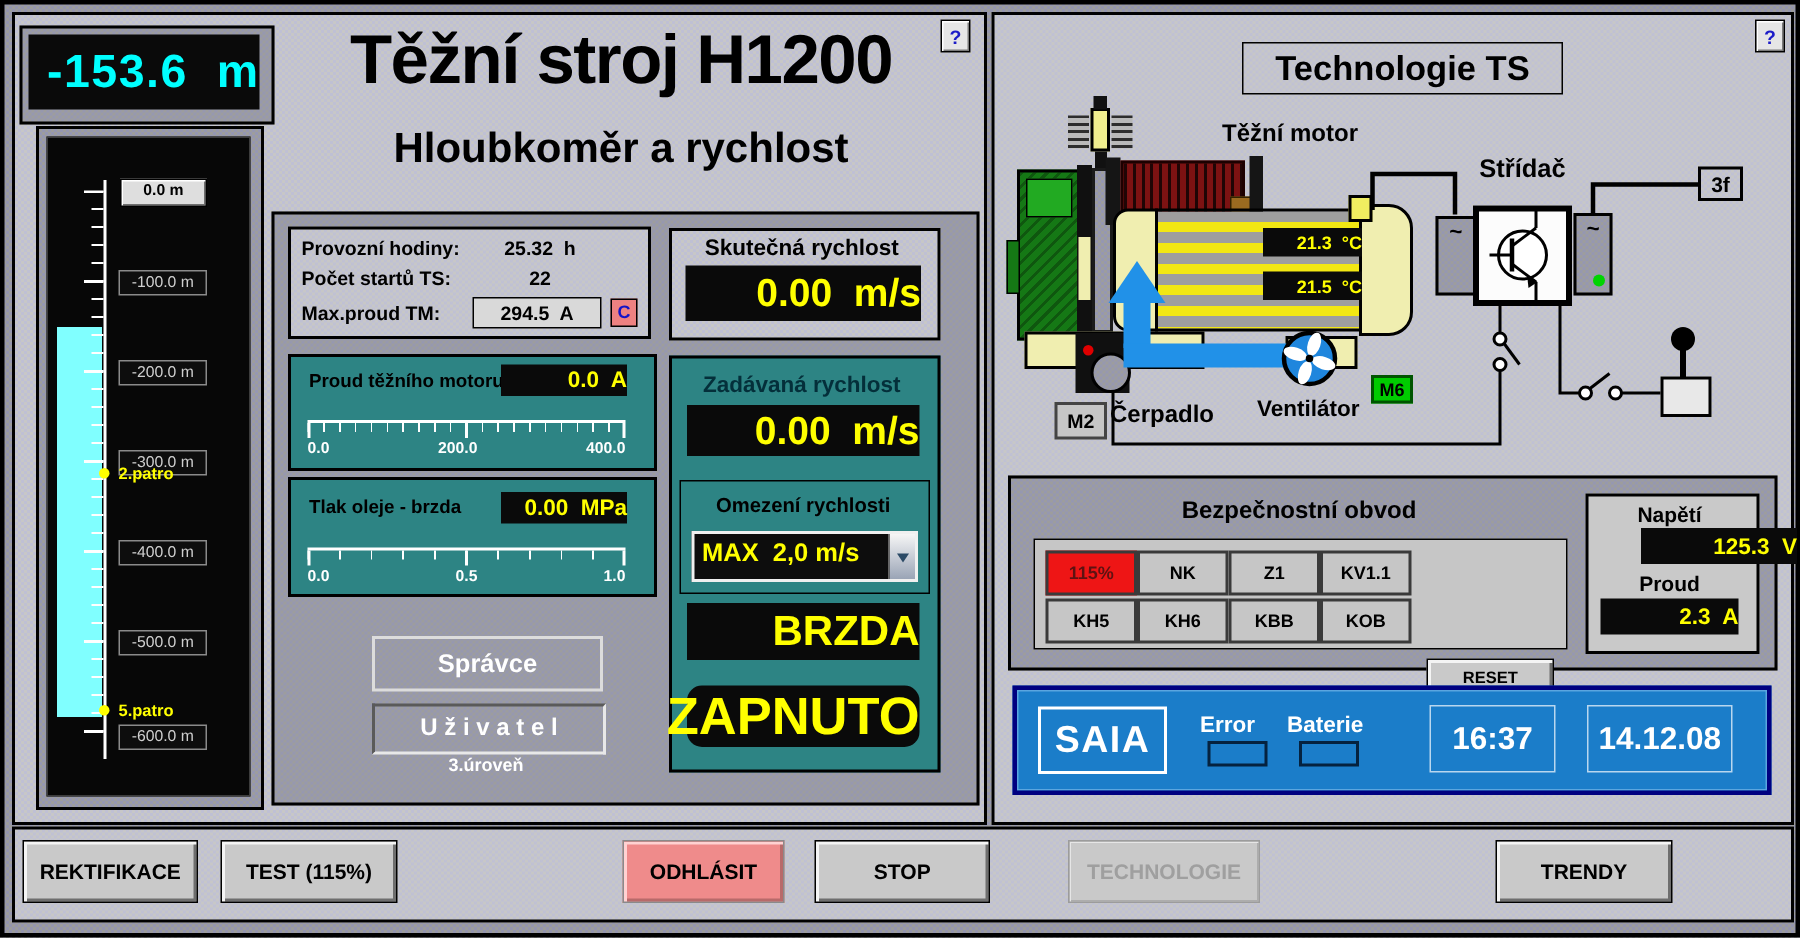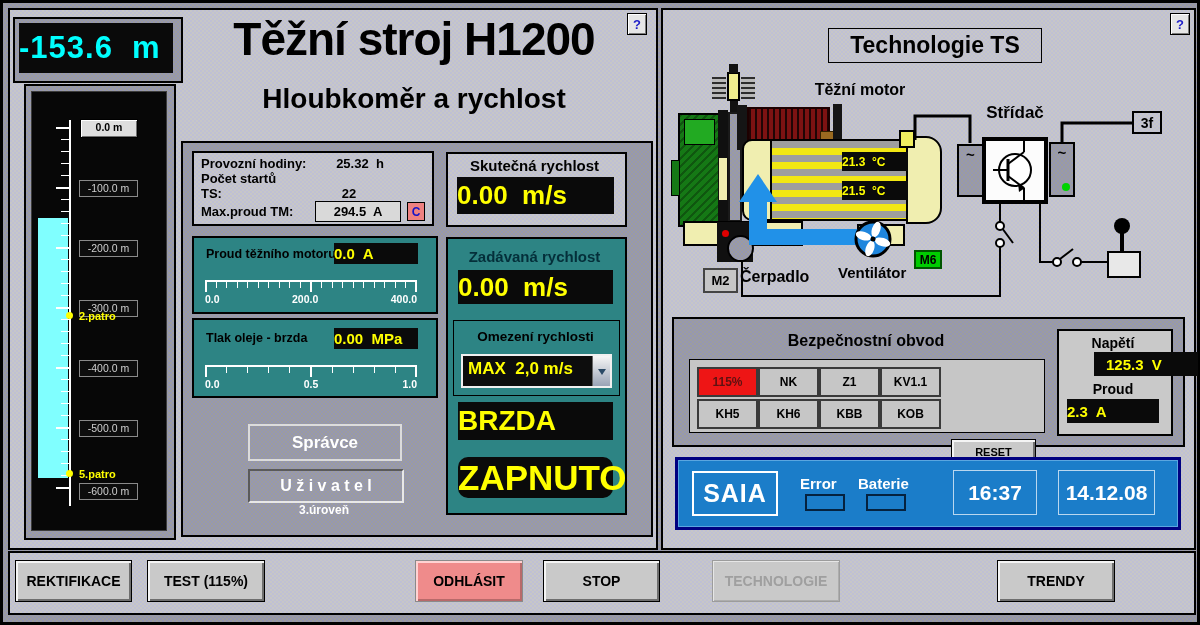--- a/index.html
+++ b/index.html
@@ -22,21 +22,21 @@
     background-size:4px 4px;background-position:0 0,2px 2px;
   }
   .dm{
     background-color:#9d9d9d;
     background-image:
       linear-gradient(45deg,#9597b2 25%,transparent 25%,transparent 75%,#9597b2 75%),
       linear-gradient(45deg,#9597b2 25%,transparent 25%,transparent 75%,#9597b2 75%);
     background-size:4px 4px;background-position:0 0,2px 2px;
   }
   .panel{border:2px solid #000;}
-  .blk{background:#0a0a0a;color:#ffff00;display:flex;align-items:center;justify-content:flex-start;}
+  .blk{background:#0a0a0a;color:#ffff00;display:flex;align-items:center;justify-content:flex-end;}
   .pre{white-space:pre;}
   .ctr{display:flex;align-items:center;justify-content:center;text-align:center;}
   .teal{background:#2d8484;border:2px solid #000;}
   .scale-label{background:#0d0d0d;color:#cfcfcf;border:1px solid #8a8a8a;
     font-size:10.5px;font-weight:400;text-align:center;line-height:14px;}
   .scale-top{background:#dedede;color:#000;border:1px solid #000;
     box-shadow:inset 1px 1px 0 #fff,inset -1px -1px 0 #6f6f6f;
     font-size:10.5px;text-align:center;line-height:15px;}
   .floor-txt{color:#ffff00;font-size:11px;line-height:12px;font-weight:700;}
   .dot{background:#ffff00;border-radius:50%;width:7px;height:7px;}
@@ -93,21 +93,21 @@
   <div class="abs ctr" style="left:183px;top:82px;width:462px;height:34px;font-size:28px;text-align:center;">Hloubkoměr a rychlost</div>
 
   <div class="abs panel dm" style="left:181px;top:141px;width:468px;height:392px;"></div>
 
   <div class="abs panel dl" style="left:192px;top:151px;width:242px;height:75px;display:flex;flex-direction:column;justify-content:space-around;padding:3px 7px;box-sizing:border-box;">
     <div style="display:flex;align-items:center;">
       <span style="flex:1;font-size:13px;">Provozní hodiny:</span>
       <span class="pre" style="width:86px;text-align:center;font-size:13px;">25.32  h</span>
       <span style="width:22px;"></span>
     </div>
-    <div style="display:flex;align-items:flex-end;gap:11px;">
+    <div style="display:flex;align-items:center;">
       <span style="flex:1;font-size:13px;">Počet startů TS:</span>
       <span class="pre" style="width:86px;text-align:center;font-size:13px;">22</span>
       <span style="width:22px;"></span>
     </div>
     <div style="display:flex;align-items:center;">
       <span style="flex:1;font-size:13px;">Max.proud TM:</span>
       <span class="pre ctr" style="width:84px;height:19px;font-size:13px;border:1px solid #000;background:#d9d9d9;">294.5  A</span>
       <span class="ctr" style="width:16px;height:17px;margin-left:6px;background:#ee8181;border:1px solid #000;color:#1414c8;font-size:12px;cursor:pointer;">C</span>
     </div>
   </div>

